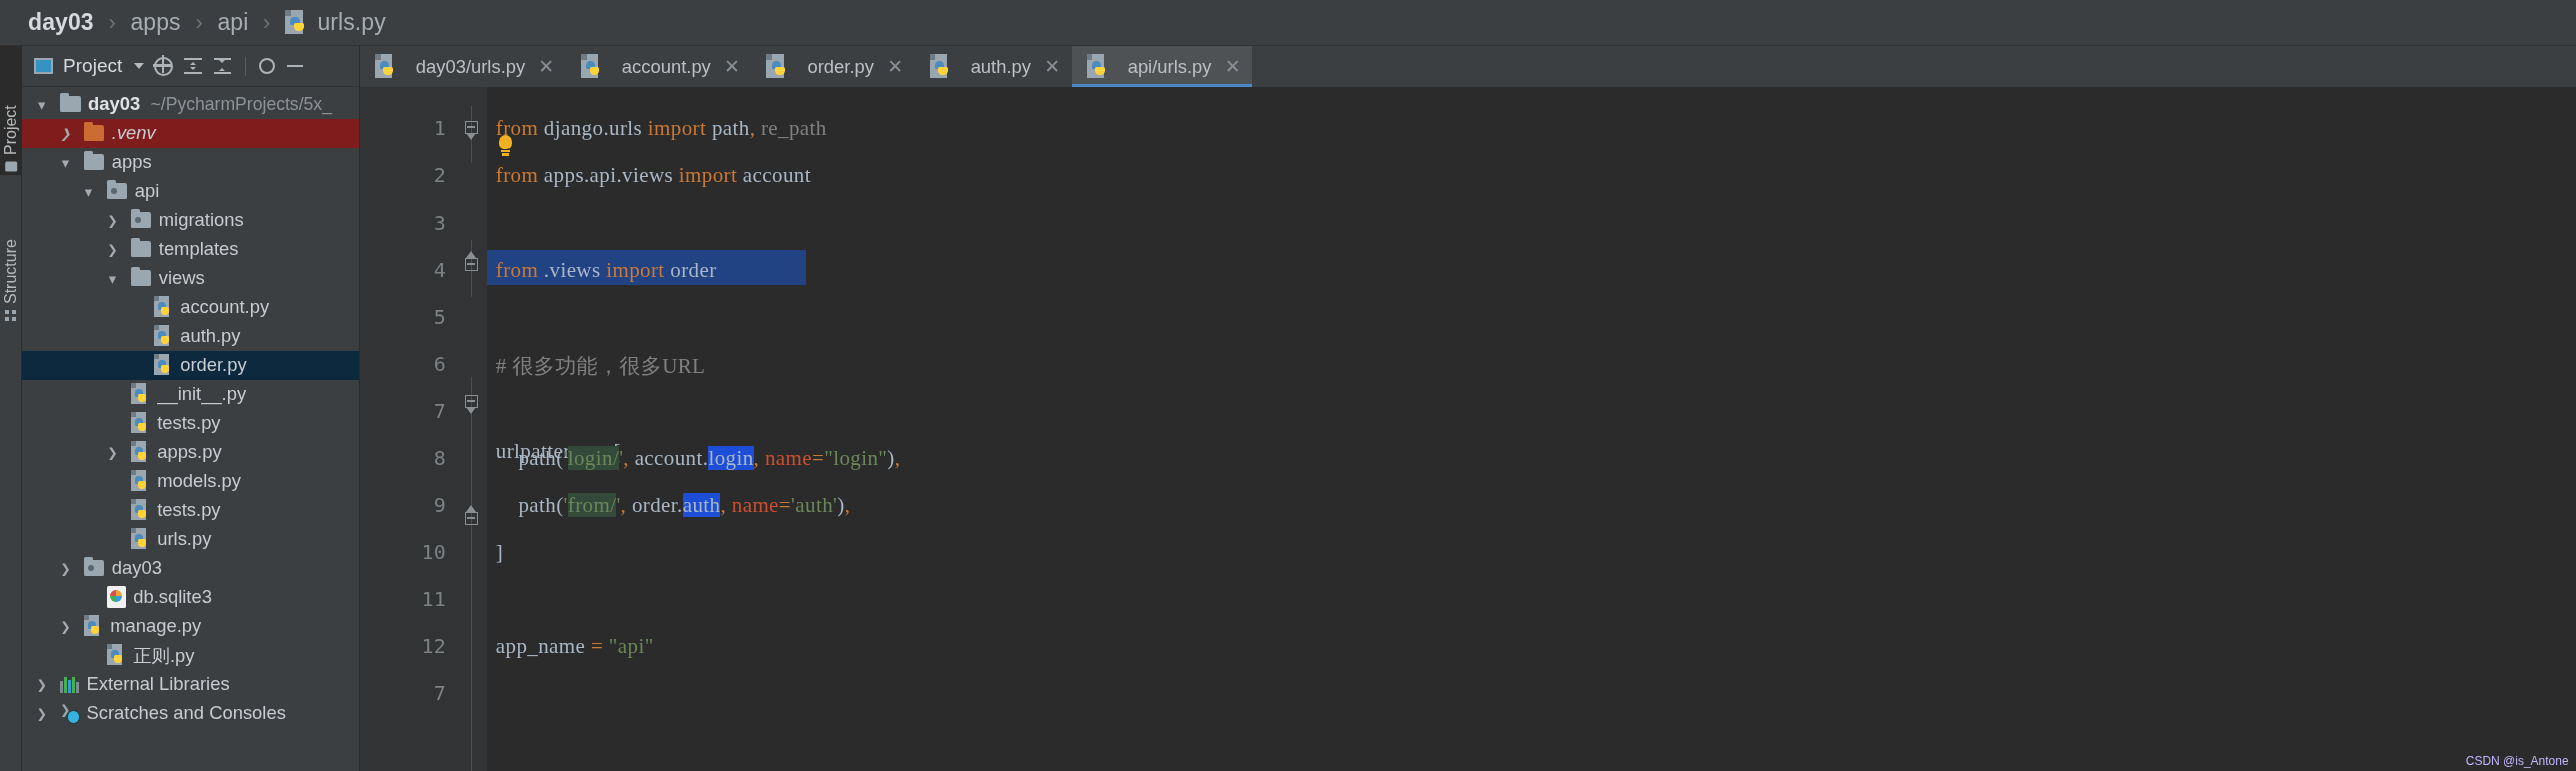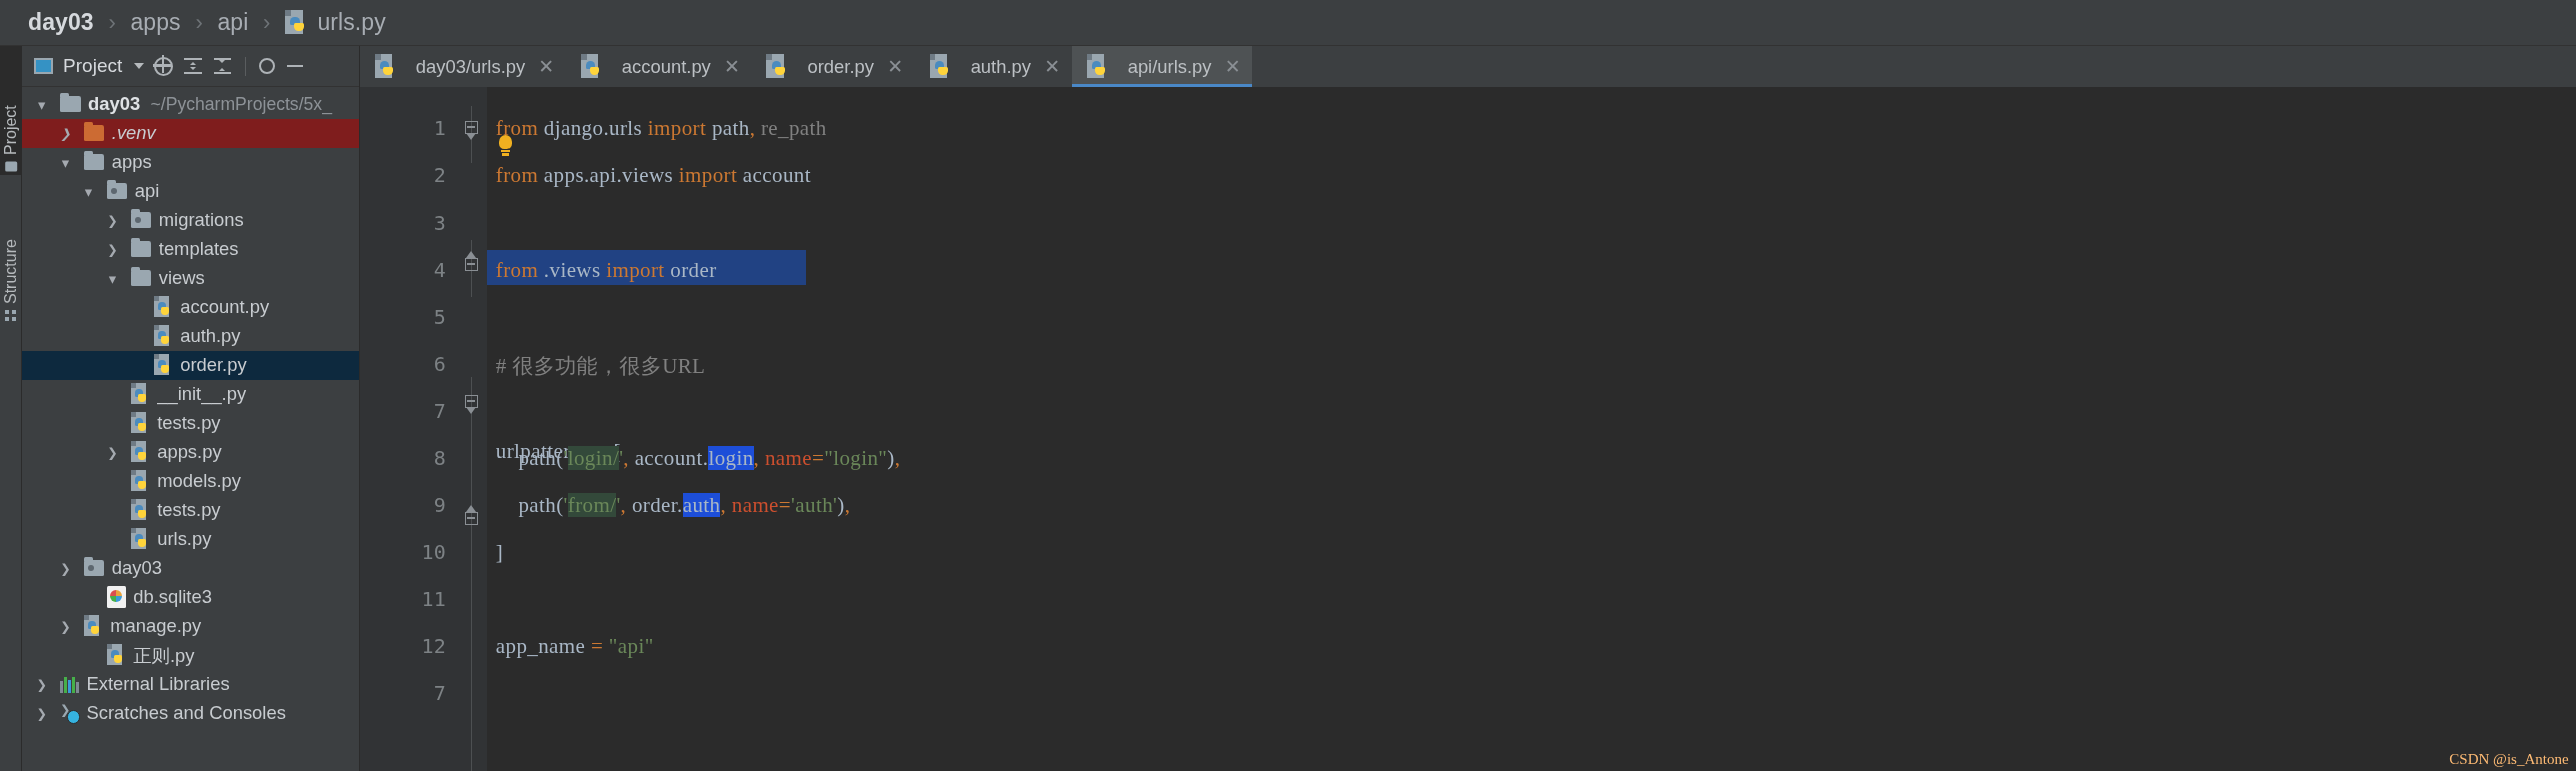--- a/index.html
+++ b/index.html
@@ -141,21 +141,21 @@
   .fold-mark { position:absolute; width:19px; height:19px; }
   .fold-mark .sq { position:absolute; left:2.9px; top:2.9px; width:13.2px; height:13.2px; border:1.5px solid #8a8f94; }
   .fold-mark .sq::before { content:""; position:absolute; left:1.5px; top:4.4px; width:7.4px; height:1.5px; background:#8a8f94; }
   .fold-mark .tri-d { position:absolute; left:3.7px; top:15.4px; width:0;height:0;border-left:5.9px solid transparent;border-right:5.9px solid transparent;border-top:7.4px solid #8a8f94; }
   .fold-mark .tri-u { position:absolute; left:3.7px; top:-4.4px; width:0;height:0;border-left:5.9px solid transparent;border-right:5.9px solid transparent;border-bottom:7.4px solid #8a8f94; }
   .fold-line { position:absolute; left:14.7px; width:1.5px; background:#4d5052; }
   .bulb { position: absolute; width: 16px; height: 22px; }
   .bulb .b { position:absolute; left:1.5px; top:0; width:13.2px; height:14px; background:#f0b020; border-radius:50% 50% 40% 40%; }
   .bulb .s1 { position:absolute; left:3.7px; top:14.7px; width:8.8px; height:2.2px; background:#f0b020; }
   .bulb .s2 { position:absolute; left:4.4px; top:18.4px; width:7.4px; height:2.2px; background:#f0b020; }
-  .watermark { position:absolute; right: 7.4px; bottom: 4.4px; color:#fdba74; font-size:15px; font-family:Liberation Serif, serif; }
+  .watermark { position:absolute; right: 7.4px; bottom: 4.4px; color:#c4b5fd; font-size:12px; font-family:Liberation Sans, sans-serif; }
 </style>
 </head>
 <body>
 
 <div class="app">
 
   <div class="breadcrumb-bar">
     <span class="crumb-text bold">day03</span>
     <span class="crumb-sep">›</span>
     <span class="crumb-text">apps</span>

